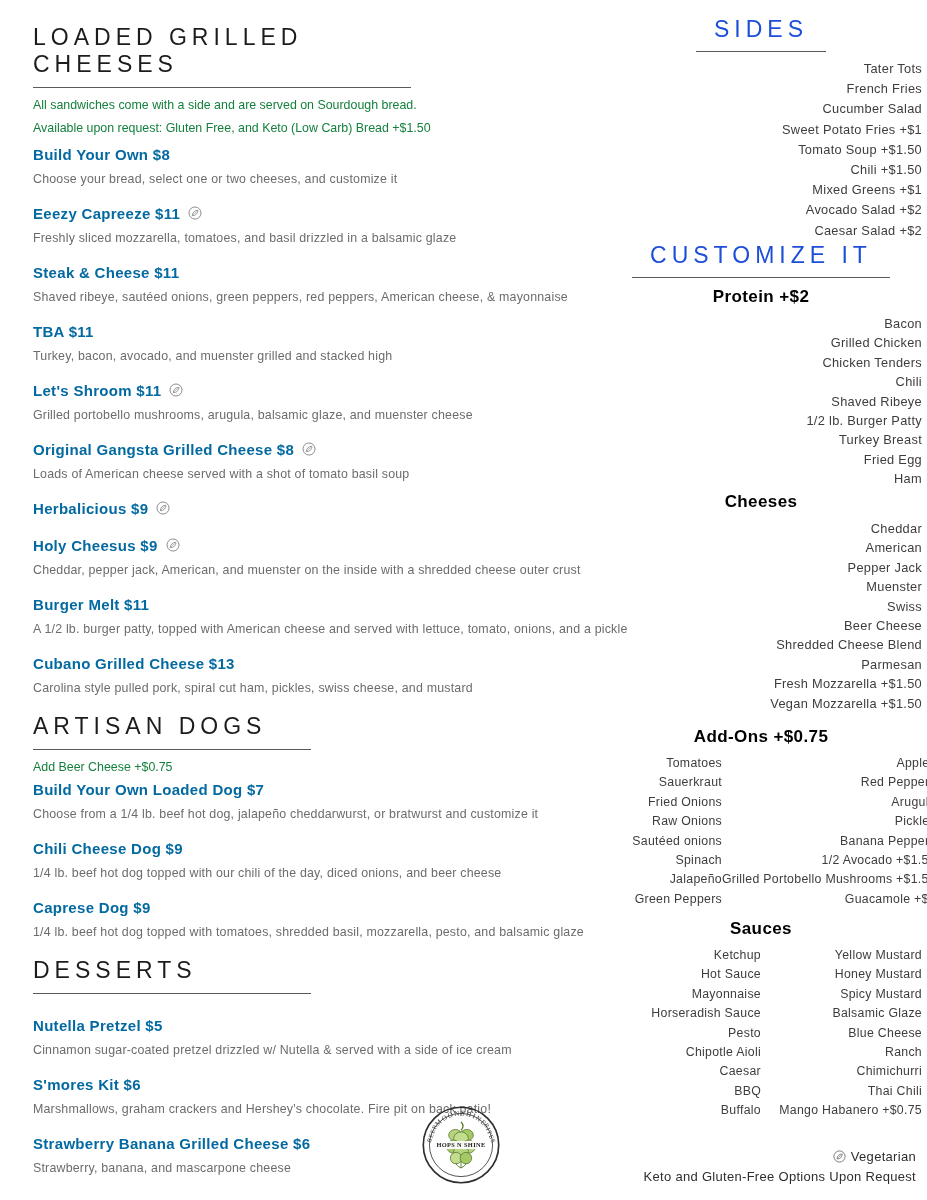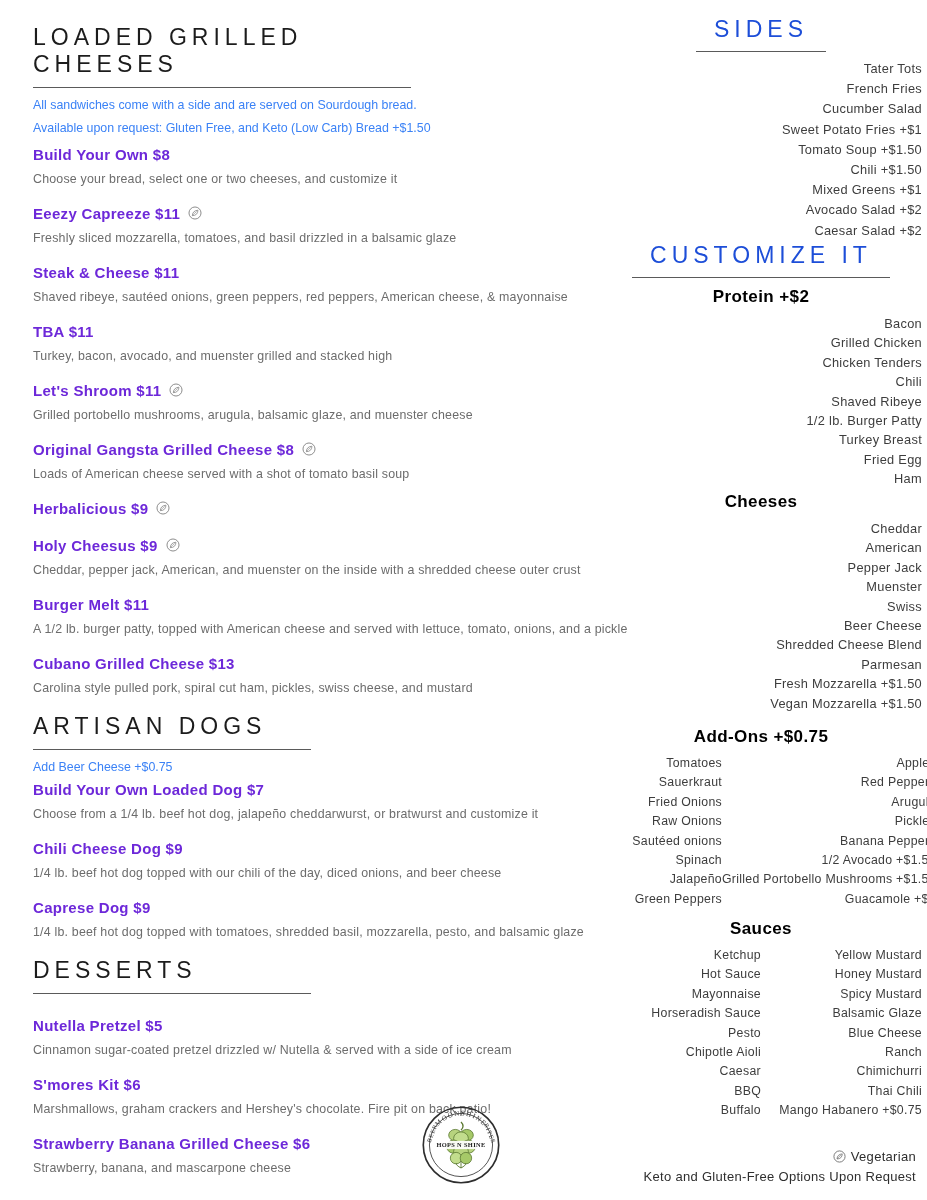--- a/index.html
+++ b/index.html
@@ -19,27 +19,27 @@
     font-size:23px; font-weight:400; letter-spacing:5px;
     color:#1c1c1c; text-transform:uppercase;
     padding-bottom:9px; border-bottom:1.6px solid #5a5a5a;
     margin-bottom:10px;
   }
   .w-gc  { width:378px; }
   .w-dog { width:278px; margin-top:9px; }
   .w-des { width:278px; margin-top:12px; }
 
   .section-note {
-    font-size:12.4px; line-height:15.5px; color:#3b82f6;
+    font-size:12.4px; line-height:15.5px; color:#15803d;
     margin-bottom:7px; white-space:nowrap;
   }
 
   .item { margin-bottom:17px; }
   .item-name {
-    font-size:15px; font-weight:700; color:#6d28d9;
+    font-size:15px; font-weight:700; color:#0369a1;
     line-height:20px; margin-bottom:6px; letter-spacing:0.3px;
   }
   .item-desc {
     font-size:12.4px; font-weight:400; color:#6c6c6c;
     line-height:16px; white-space:nowrap; letter-spacing:0.2px;
   }
   .veg-badge { display:inline-block; width:14px; height:14px; margin-left:8px; vertical-align:-1px; }
 
   
   .right-col { position:absolute; left:600px; top:0; width:322px; }

